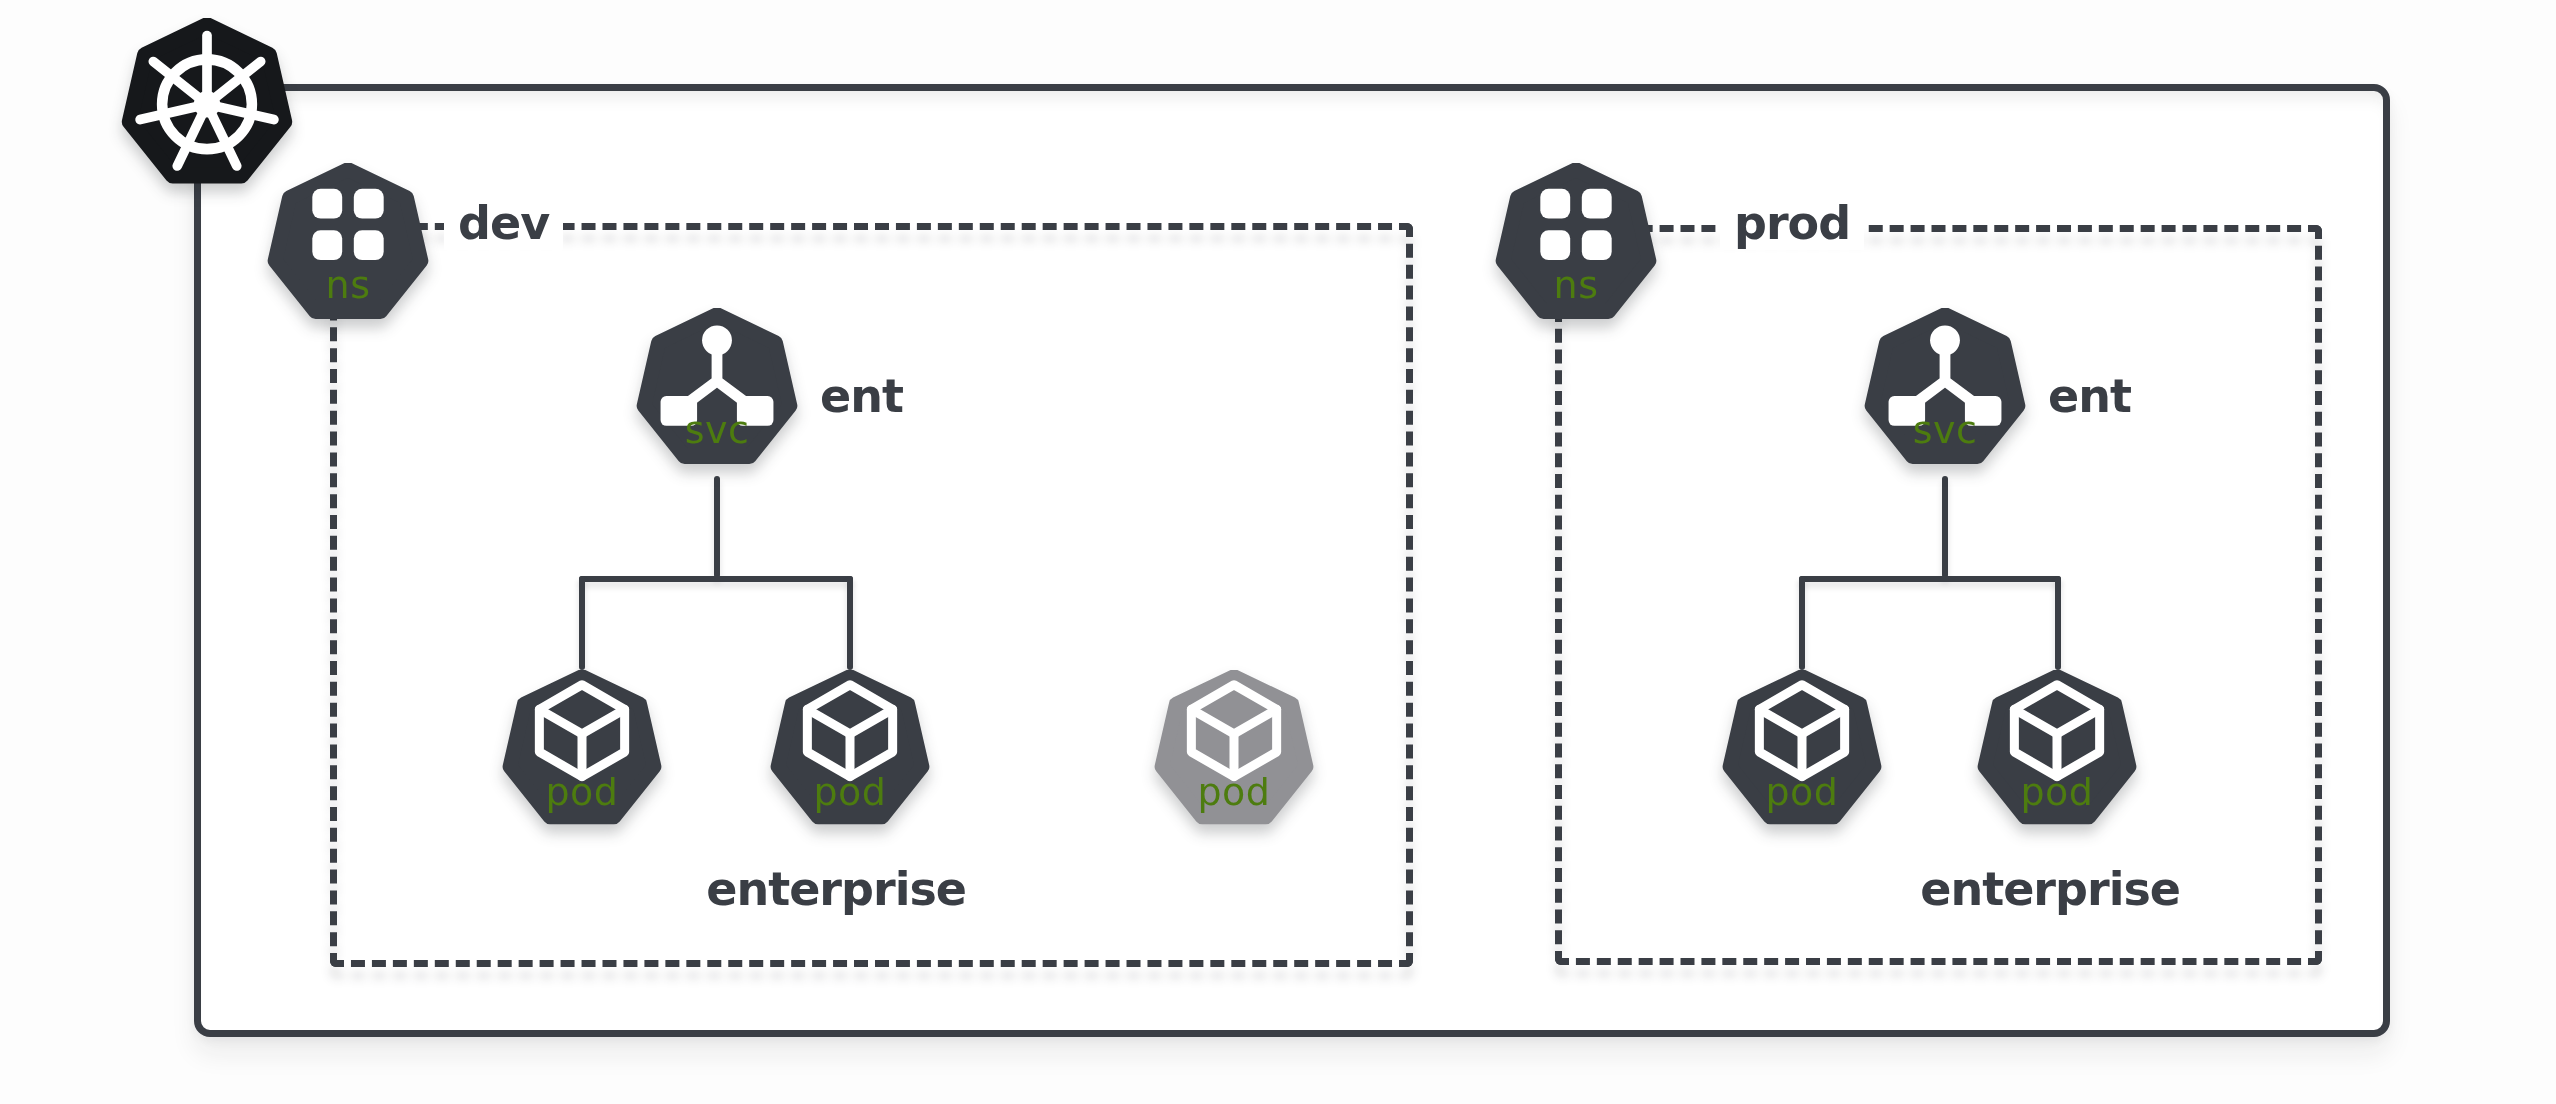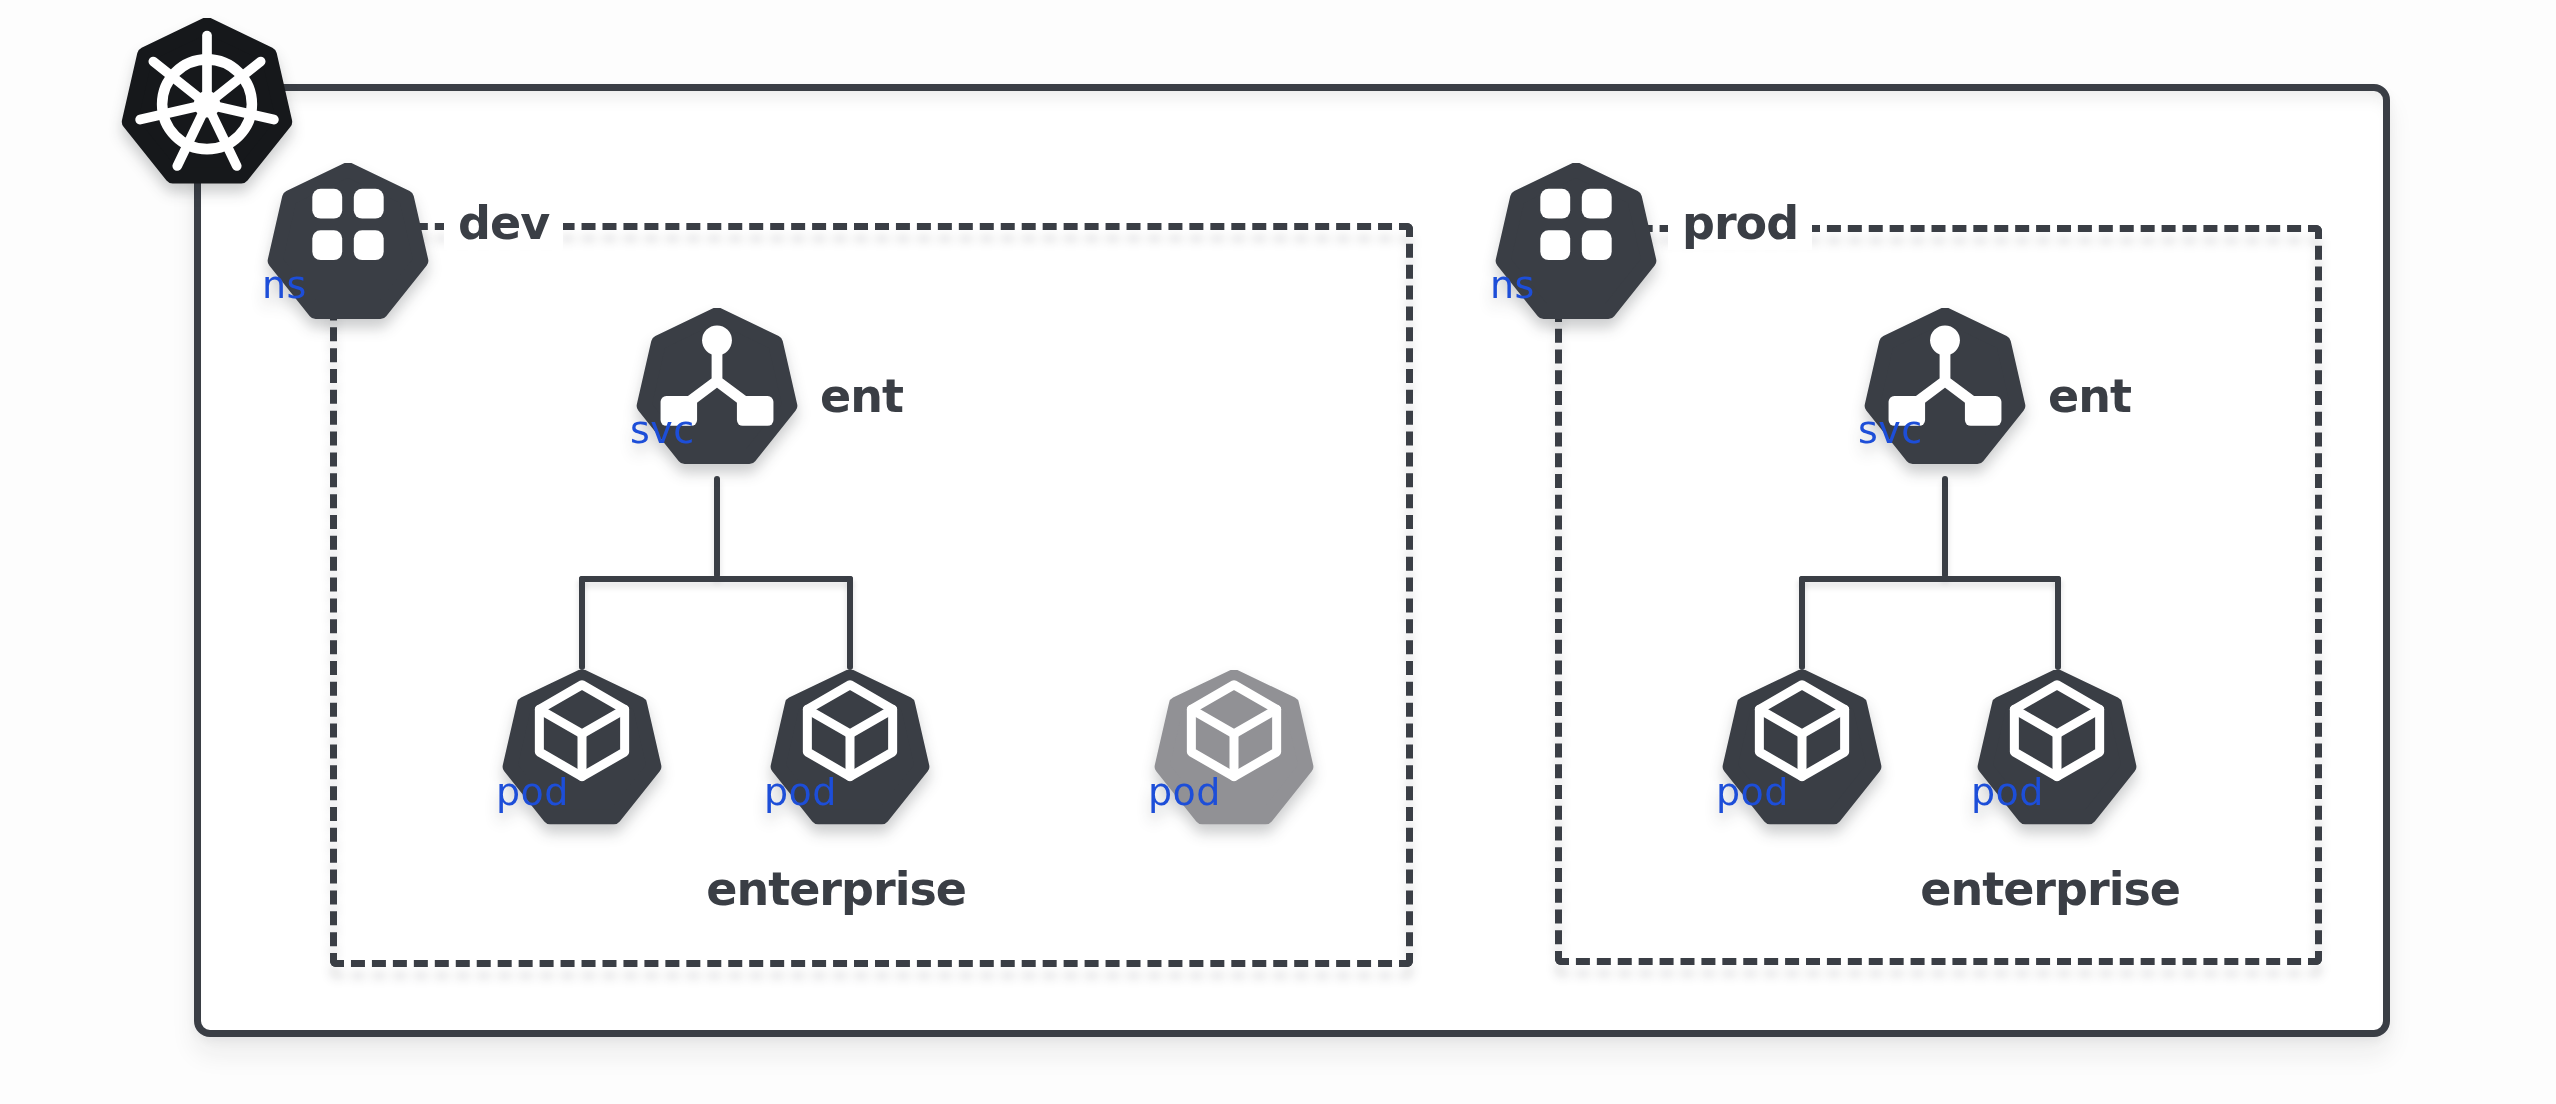--- a/index.html
+++ b/index.html
@@ -29,22 +29,22 @@
   .ns-box.dev{left:330px;top:223px;width:1083px;height:744px;}
   .ns-box.prod{left:1555px;top:225px;width:767px;height:740px;}
 
   .node{position:absolute;filter:drop-shadow(0 9px 7px rgba(25,28,33,0.22));}
   .node svg{display:block;width:100%;height:100%;}
   .node .shape{color:var(--dark);}
   .node.muted .shape{color:var(--muted-gray);}
   .node.logo .shape{color:var(--logo-black);}
   .node .glyph{color:#ffffff;}
   .badge{
-    position:absolute;left:0;right:0;top:102px;
-    font-size:38px;line-height:40px;color:#1d4ed8;letter-spacing:0.5px;
+    position:absolute;left:0;right:0;top:102px;text-align:center;
+    font-size:38px;line-height:40px;color:#4d7c0f;letter-spacing:0.5px;
   }
   .label{
     position:absolute;color:var(--dark);font-weight:bold;font-size:46px;
     line-height:54px;letter-spacing:-1px;white-space:nowrap;
   }
   .label.on-line{background:var(--surface);padding:0 14px;}
   .label.center{text-align:right;}
   .conn{
     position:absolute;background:var(--dark);border-radius:3px;
     box-shadow:0 5px 6px rgba(25,28,33,0.12);
@@ -143,21 +143,21 @@
     <div class="badge">pod</div>
   </div>
 
   <div class="ns-box prod"></div>
 
   <div class="conn" style="left:1942px;top:476px;width:6px;height:102px"></div>
   <div class="conn" style="left:1799px;top:576px;width:262px;height:6px"></div>
   <div class="conn" style="left:1799px;top:576px;width:6px;height:94px"></div>
   <div class="conn" style="left:2055px;top:576px;width:6px;height:94px"></div>
 
-  <div class="label on-line" style="left:1668px;top:196px">prod</div>
+  <div class="label on-line" style="left:1720px;top:196px">prod</div>
 
   <div class="node" style="left:1490px;top:163px;width:172px;height:166px">
     <svg viewBox="0 0 100 100">
       <use href="#hept" class="shape"></use>
       <use href="#glyph-ns" class="glyph"></use>
     </svg>
     <div class="badge">ns</div>
   </div>
 
   <div class="node" style="left:1858px;top:308px;width:174px;height:166px">

